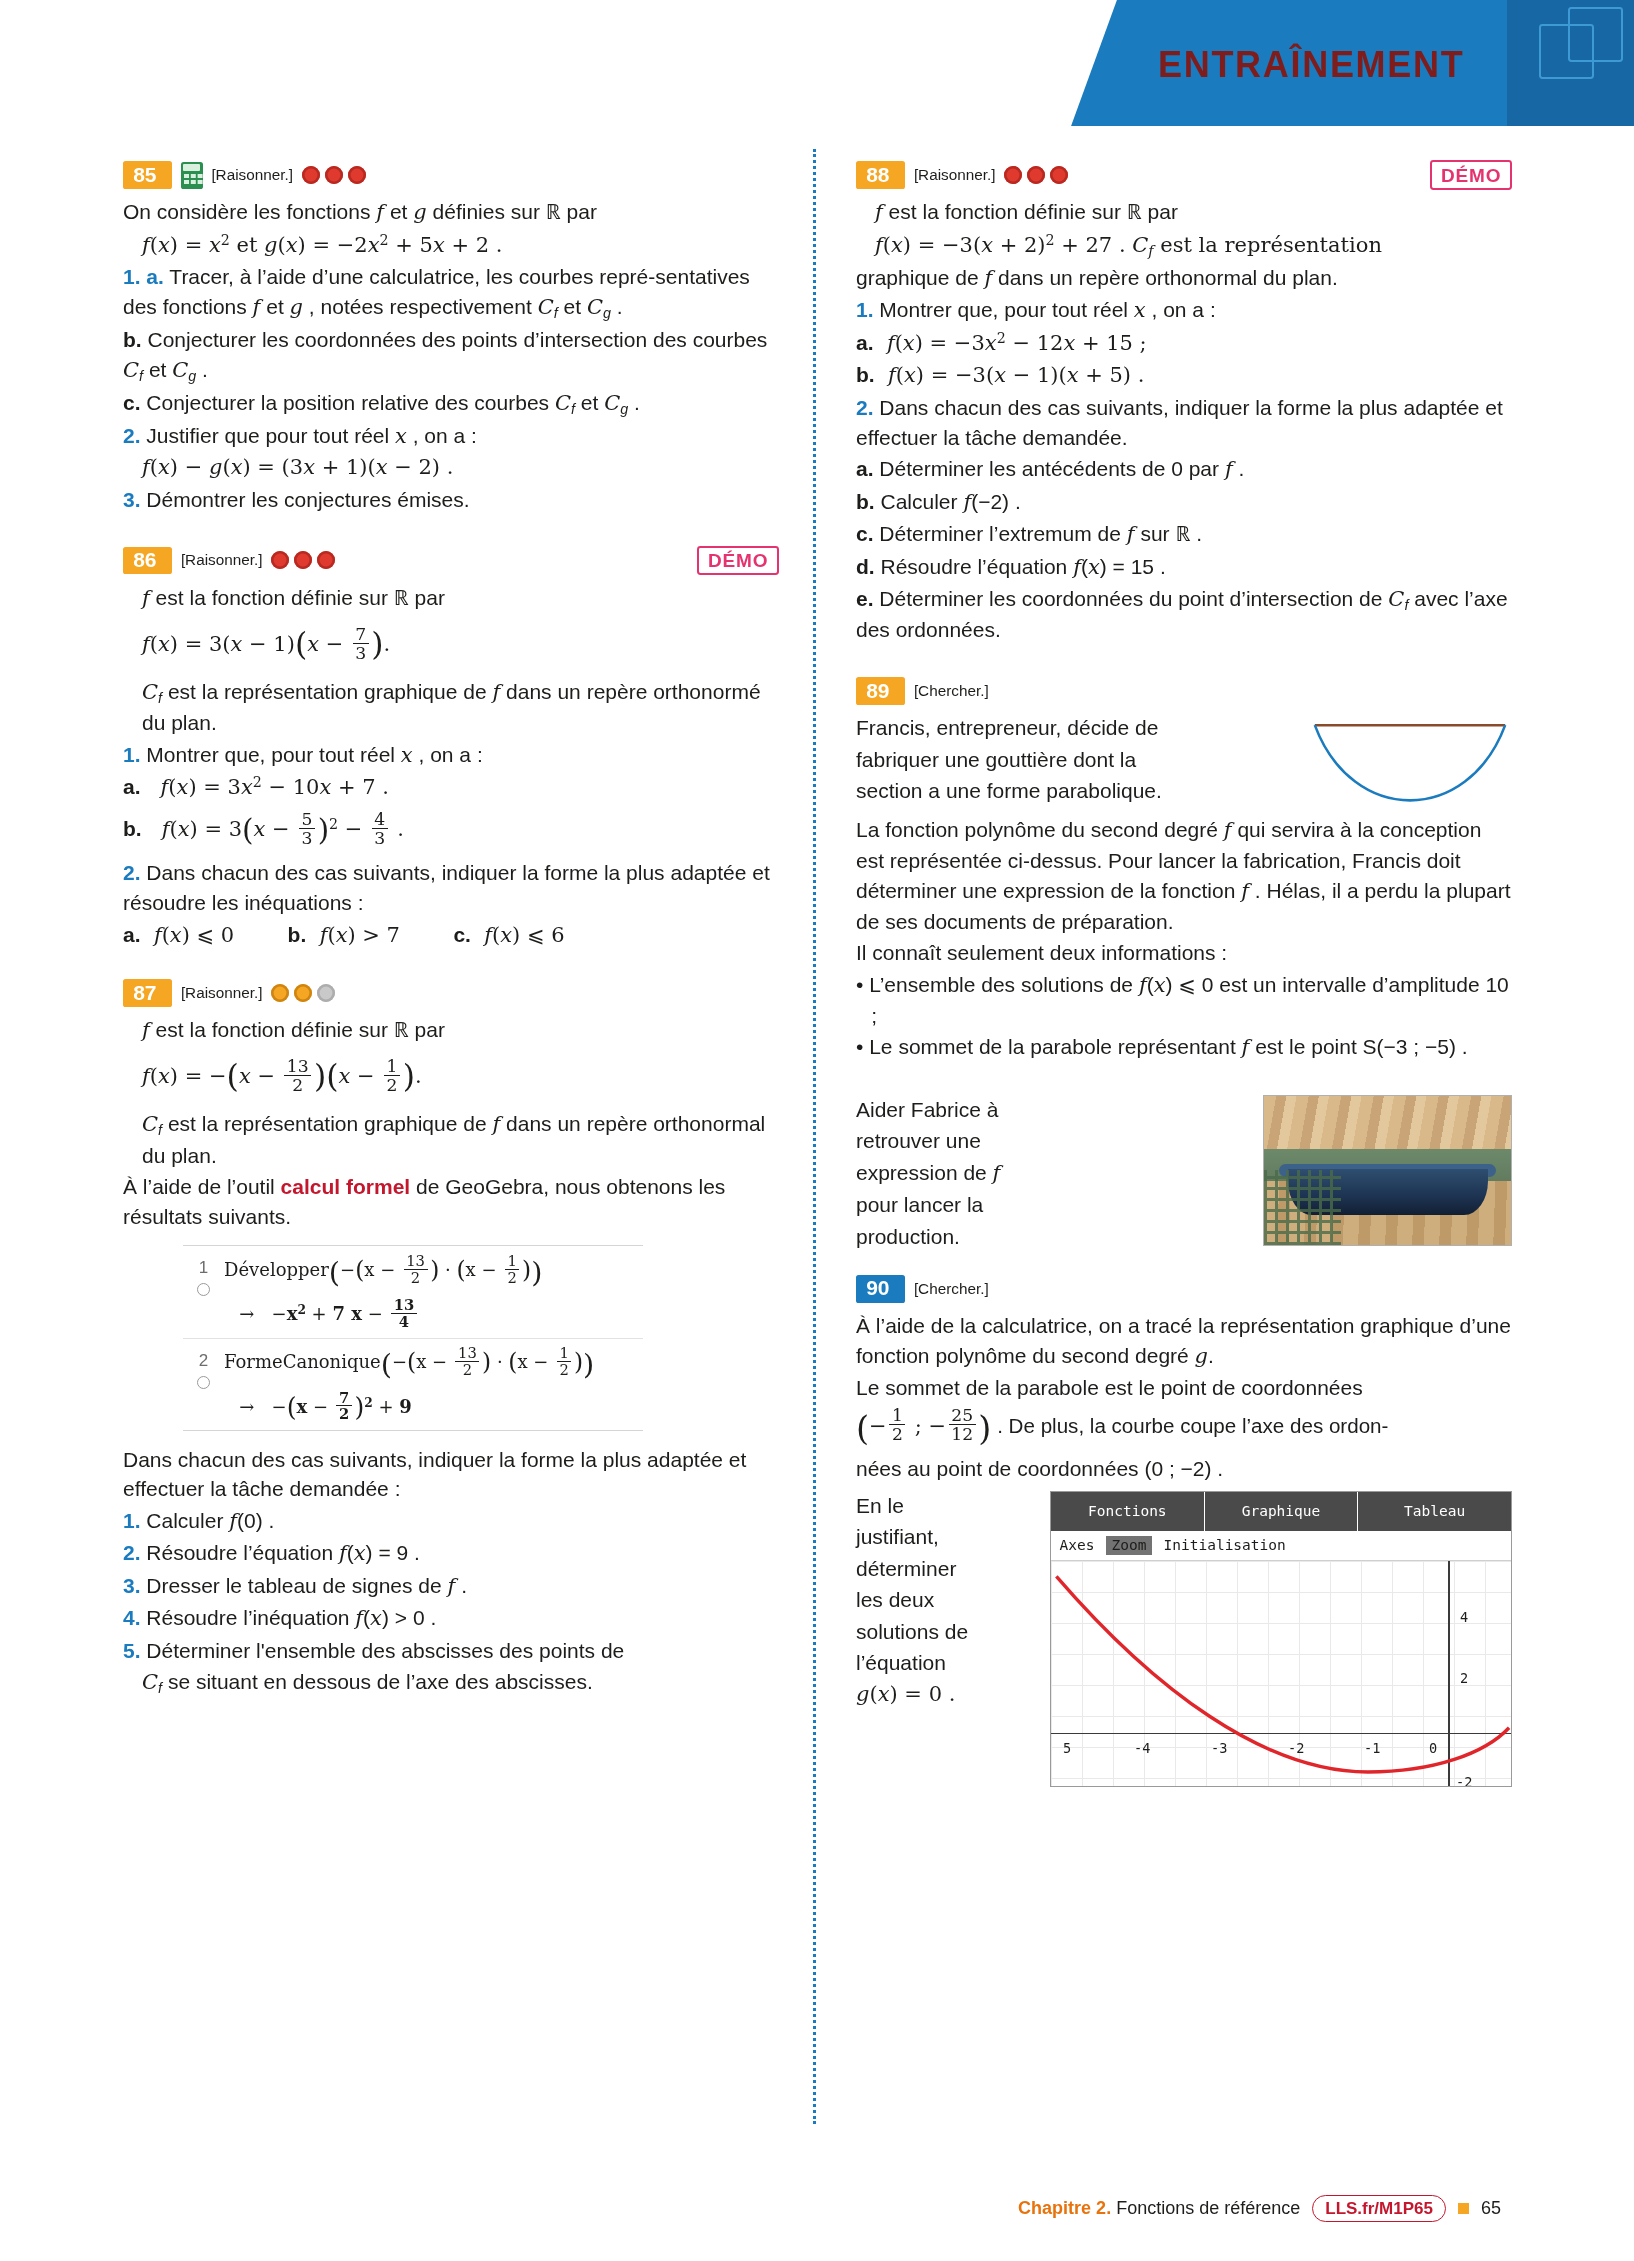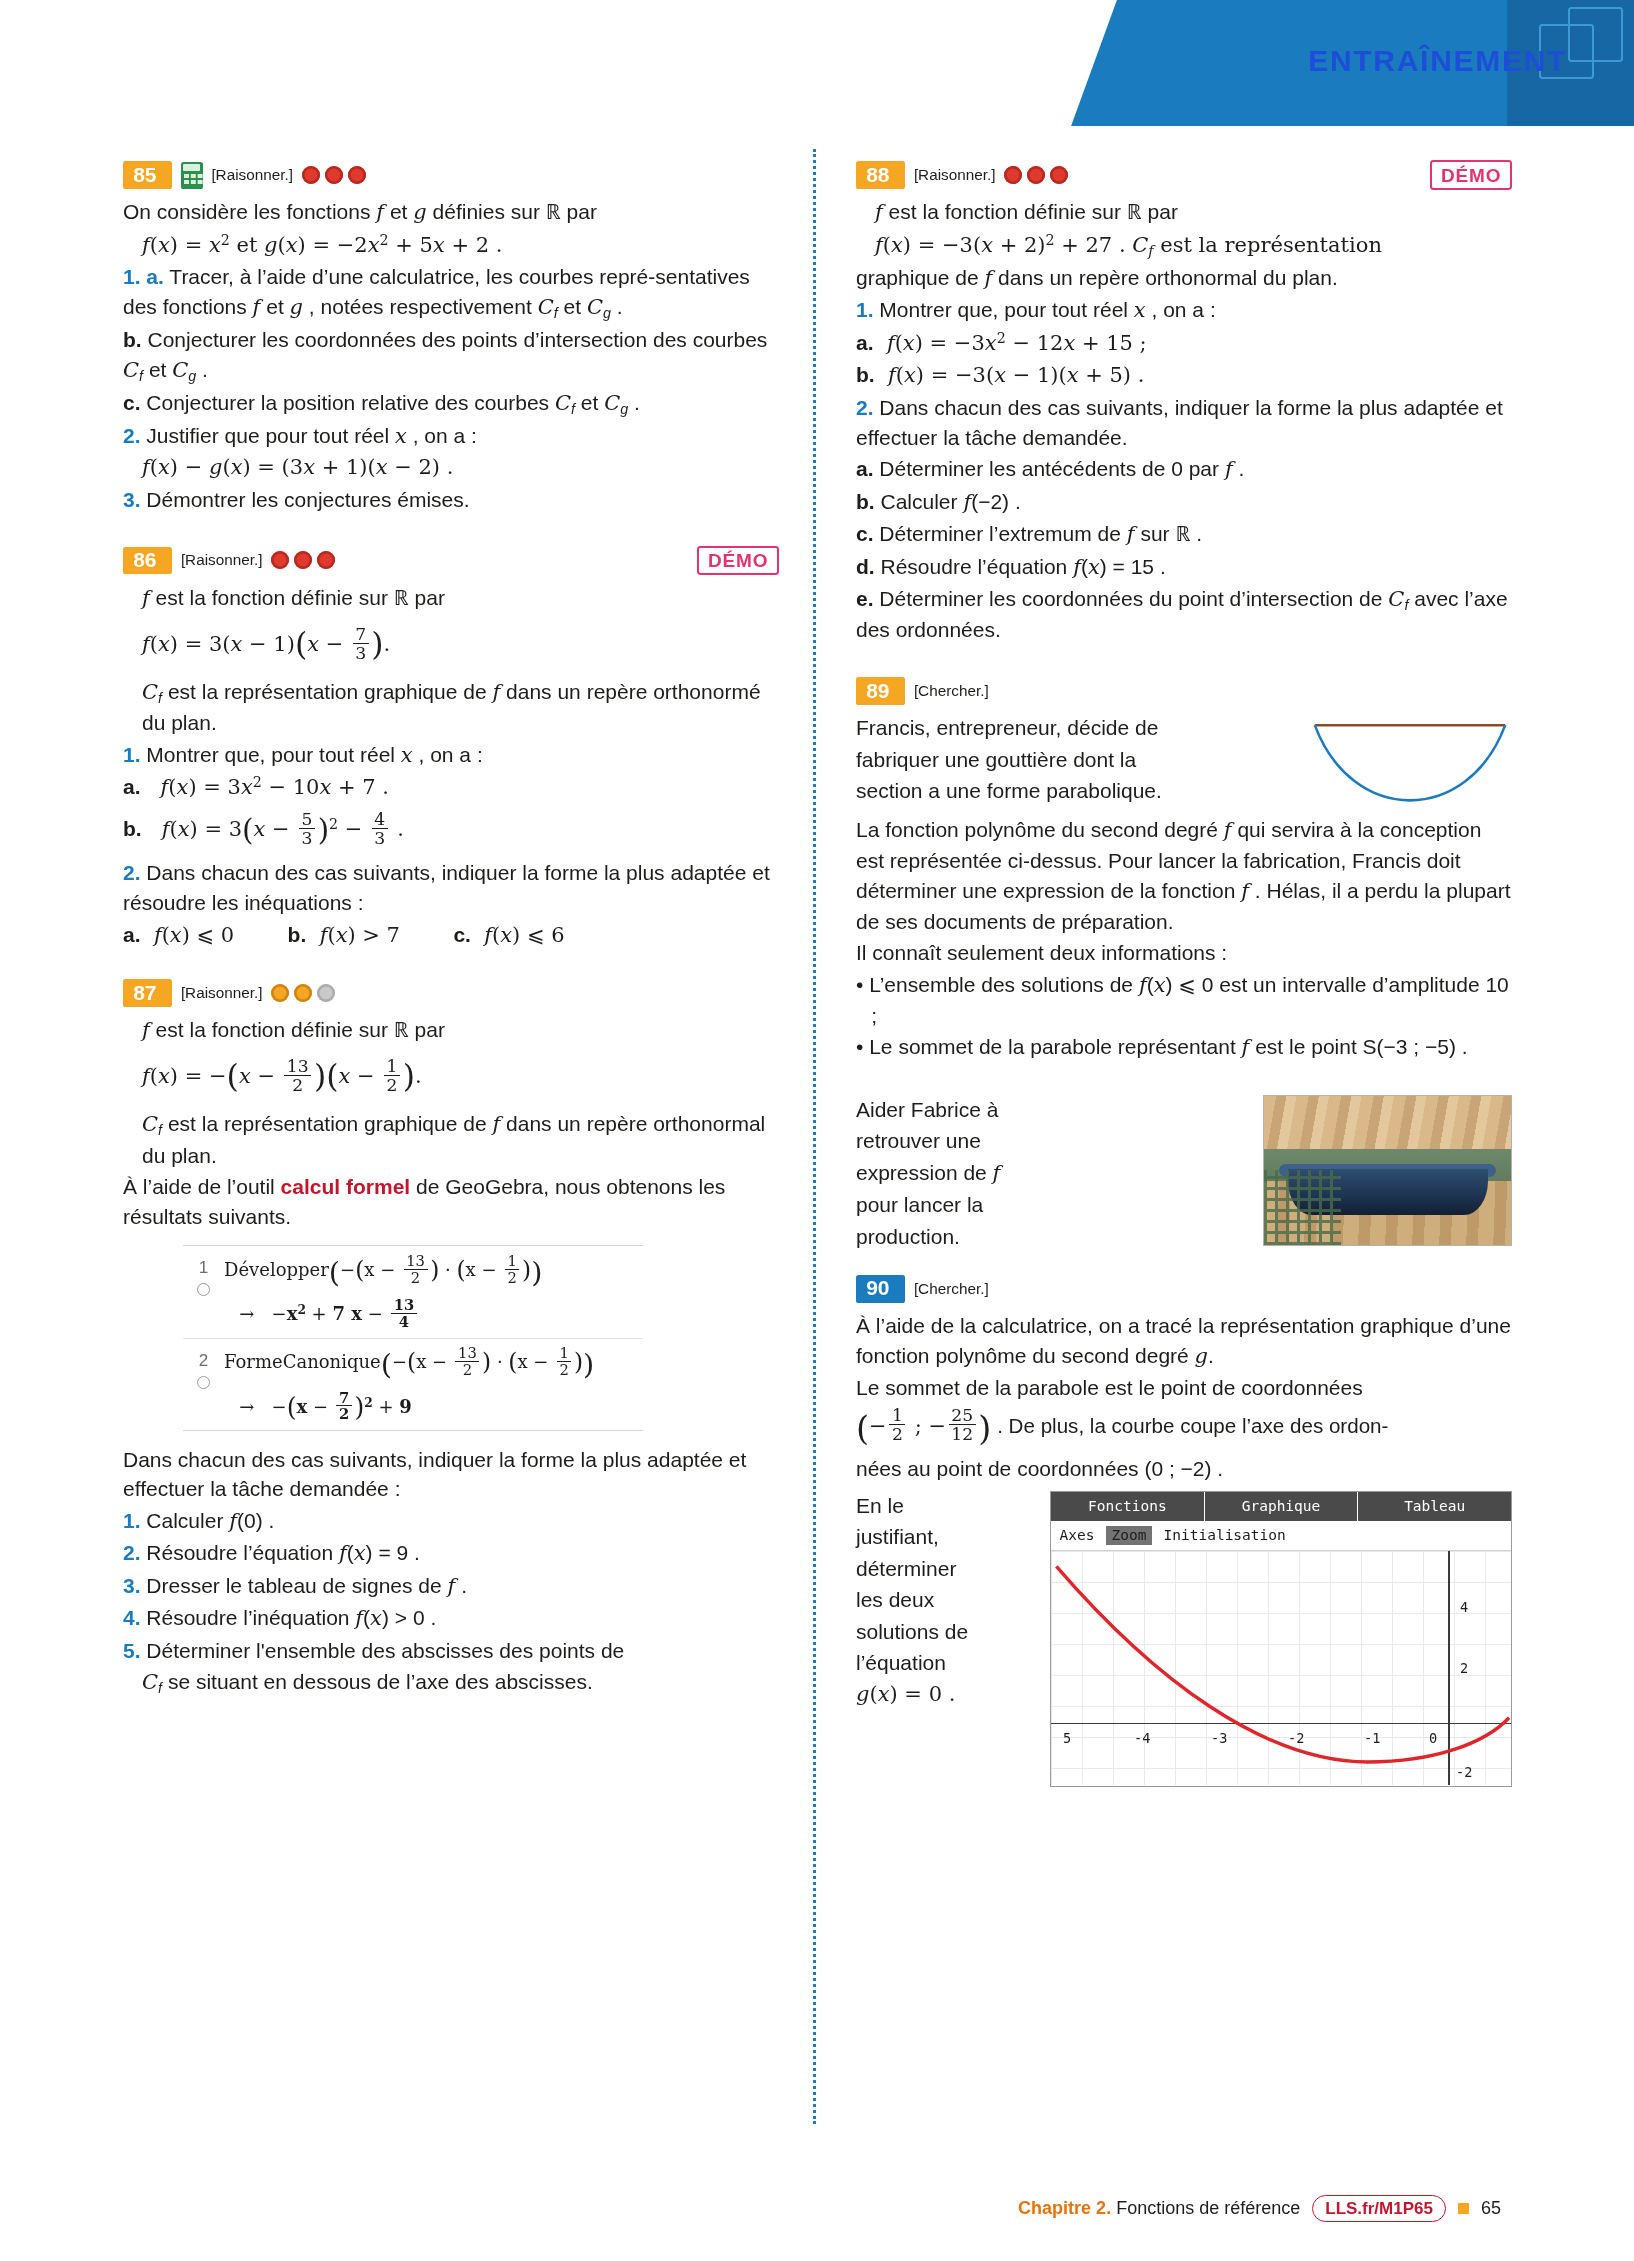--- a/index.html
+++ b/index.html
@@ -30,23 +30,23 @@
   .hdr-corner:before{
     content:""; position:absolute; top:6.8px; right:12px; width:51px; height:51px;
     border:2.6px solid #3e9ad4; border-radius:3.4px;
   }
   .hdr-corner:after{
     content:""; position:absolute; top:24px; right:41px; width:51px; height:51px;
     border:2.6px solid #3e9ad4; border-radius:3.4px;
   }
   .hdr-title {
     position:absolute; top:44px; left:1158px; width:409px;
-    text-align:right;
-    color:#1d4ed8;
-    font-size:30px; letter-spacing:1.7px; font-weight:700;
+    text-align:left;
+    color:#7f1d1d;
+    font-size:36px; letter-spacing:1.7px; font-weight:700;
     font-family:"Liberation Sans", sans-serif;
   }
 
   
   .col { position:absolute; top:158px; width:656px; }
   .col-left { left:123px; }
   .col-right { left:856px; }
   .col-divider {
     position:absolute; top:149px; left:813px; height:1975px;
     border-left:3.4px dotted #1a7bbf;
@@ -135,21 +135,21 @@
     background:#3d6289; border-radius:6.8px; }
   .photo .grid { position:absolute; left:0; bottom:0; width:77px; height:75px;
     background:repeating-linear-gradient(90deg,#4a6b4a 0 3.4px,transparent 3.4px 11px),
                repeating-linear-gradient(0deg,#4a6b4a 0 3.4px,transparent 3.4px 11px); opacity:.8; }
 
   
   .calcscreen {
     position:absolute; right:0; top:0; width:460px; height:294px;
     border:0.9px solid #9a9a9a; background:#ffffff; overflow:hidden;
   }
-  .cs-tabs { display:flex; height:29px; }
+  .cs-tabs { display:flex; height:39px;justify-content:flex-end; }
   .cs-tab { flex:1; background:#4a4a4a; color:#ffffff; font-family:"DejaVu Sans Mono", monospace;
     font-size:14.5px; display:flex; align-items:center; justify-content:center; border-right:1.7px solid #ffffff; }
   .cs-tab:last-child { border-right:none; }
   .cs-menu { height:29px; background:#ffffff; display:flex; align-items:center; gap:12px; padding-left:8.5px;
     font-family:"DejaVu Sans Mono", monospace; font-size:14.5px; color:#1d1d1b; border-bottom:0.9px solid #cfcfcf;}
   .cs-menu .sel { background:#737373; padding:1.7px 5.1px; }
   .cs-plot { position:relative; height:234px; background:#ffffff;
     background-image:linear-gradient(#e9e9e9 0.9px, transparent 0.9px),
                      linear-gradient(90deg,#e9e9e9 0.9px, transparent 0.9px);
     background-size:31px 31px; }

